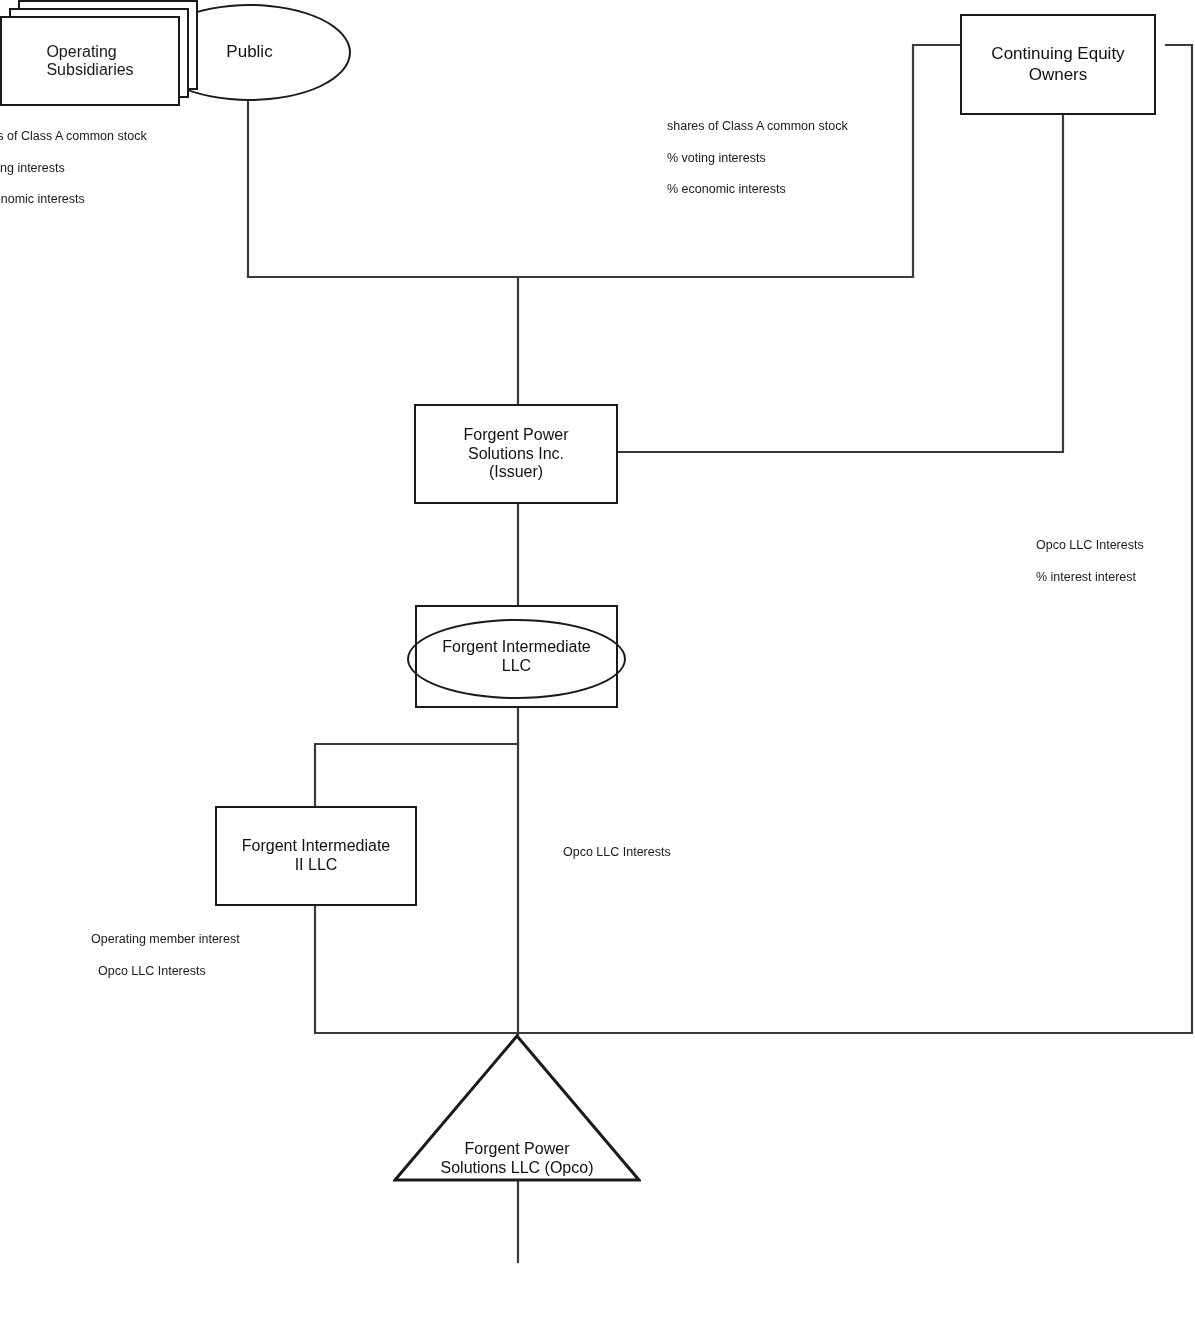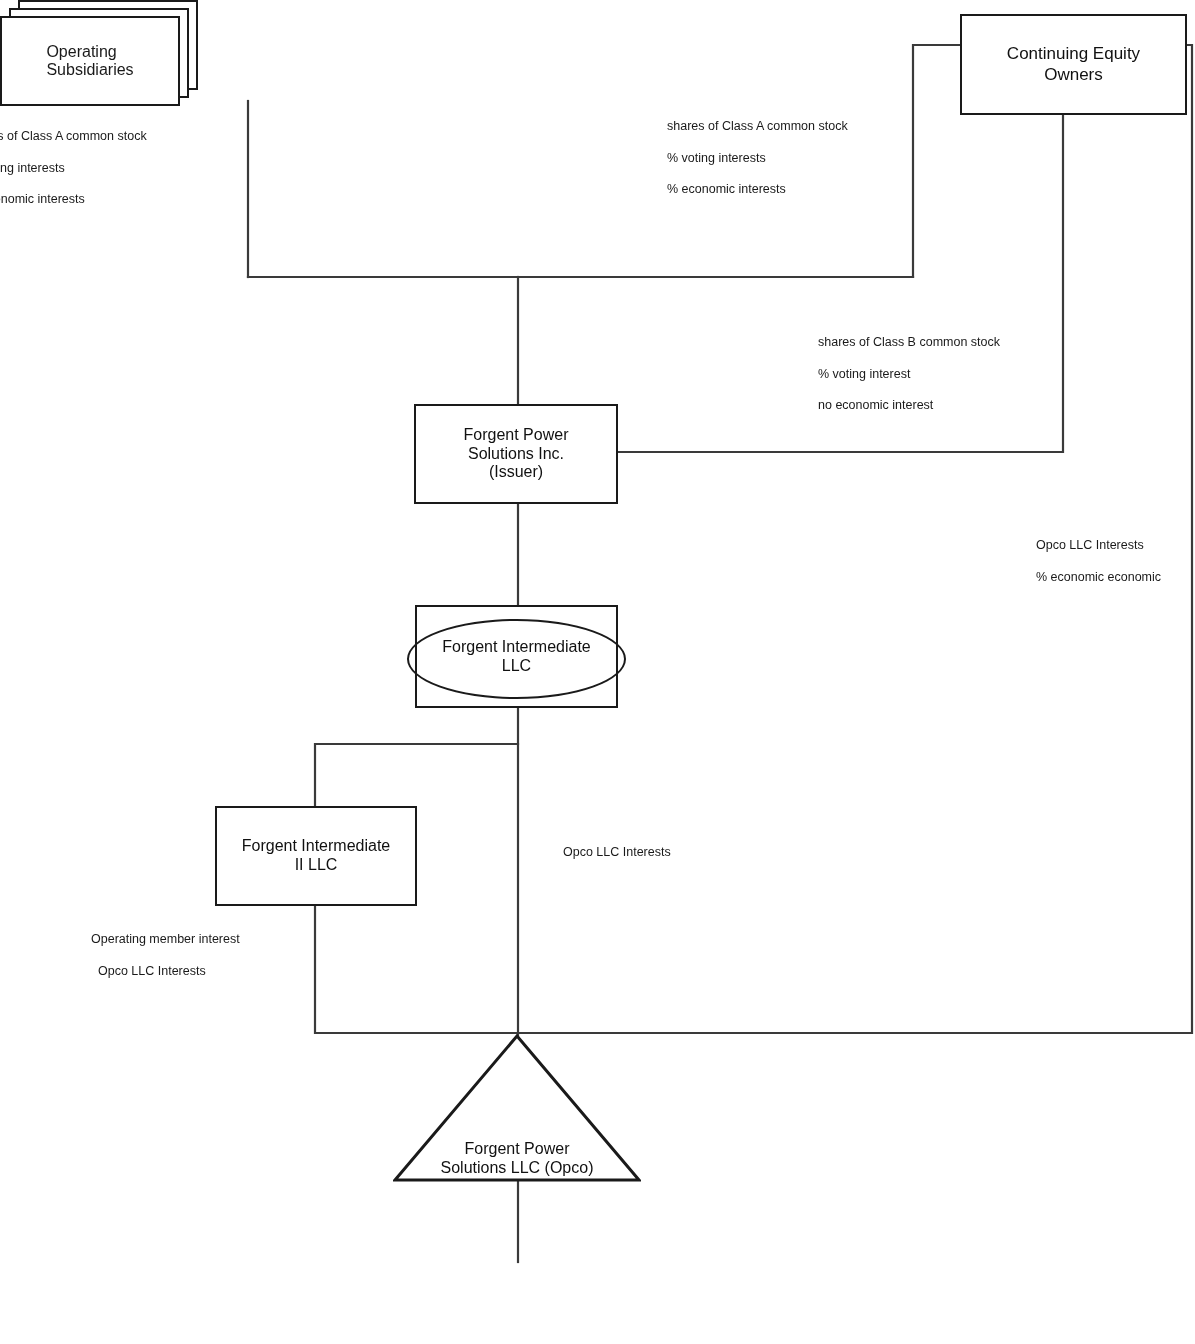--- a/index.html
+++ b/index.html
@@ -50,21 +50,21 @@
   }
 
   
   #node-public {
     left: 148px; top: 4px; width: 203px; height: 97px;
     font-size: 17px;
   }
 
   
   #node-continuing-equity-owners {
-    left: 960px; top: 14px; width: 227px; height: 101px;
+    left: 960px; top: 14px; width: 196px; height: 101px;
     font-size: 17px;
   }
 
   
   #node-issuer {
     left: 414px; top: 404px; width: 204px; height: 100px;
     font-size: 16px;
   }
 
   
@@ -173,20 +173,23 @@
       <path d="M 518 708 L 518 1036"></path>
 
       <path d="M 518 744 L 315 744 L 315 806"></path>
 
       <path d="M 315 906 L 315 1033 L 518 1033"></path>
 
       <path d="M 518 1182 L 518 1262"></path>
     </g>
   </svg>
 
+  <div class="node node-ellipse" id="node-public">
+    <span class="node-label">Public</span>
+  </div>
 
   <div class="node node-rect" id="node-continuing-equity-owners">
     <span class="node-label">Continuing Equity
 Owners</span>
   </div>
 
   <div class="node node-rect" id="node-issuer">
     <span class="node-label">Forgent Power
 Solutions Inc.
 (Issuer)</span>
@@ -225,29 +228,24 @@
     <span class="line">% voting interests</span>
     <span class="line">% economic interests</span>
   </div>
 
   <div class="edge-label" id="label-ceo-classa">
     <span class="line">shares of Class A common stock</span>
     <span class="line">% voting interests</span>
     <span class="line">% economic interests</span>
   </div>
 
-  <div class="edge-label" id="label-ceo-classb">
-    <span class="line">shares of Class B common stock</span>
-    <span class="line">% voting interest</span>
-    <span class="line">no economic interest</span>
-  </div>
 
   <div class="edge-label" id="label-ceo-opco">
     <span class="line">Opco LLC Interests</span>
-    <span class="line">% economic economic</span>
+    <span class="line">% interest interest</span>
   </div>
 
   <div class="edge-label" id="label-opco-interests-mid">
     <span class="line">Opco LLC Interests</span>
   </div>
 
   <div class="edge-label" id="label-ii-llc-managing">
     <span class="line">Operating member interest</span>
     <span class="line" style="margin-left:7px;">Opco LLC Interests</span>
   </div>

